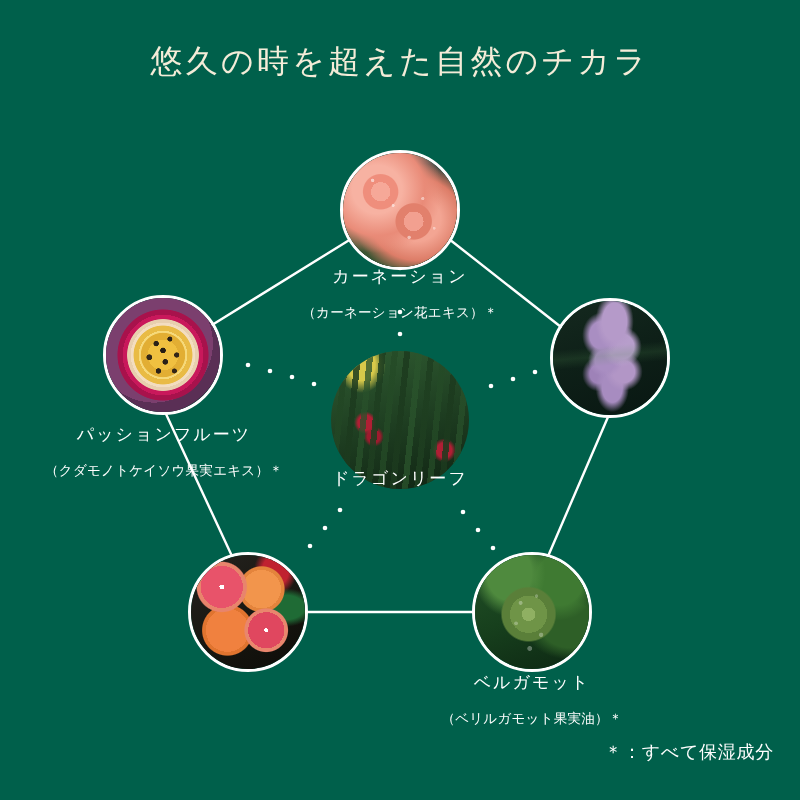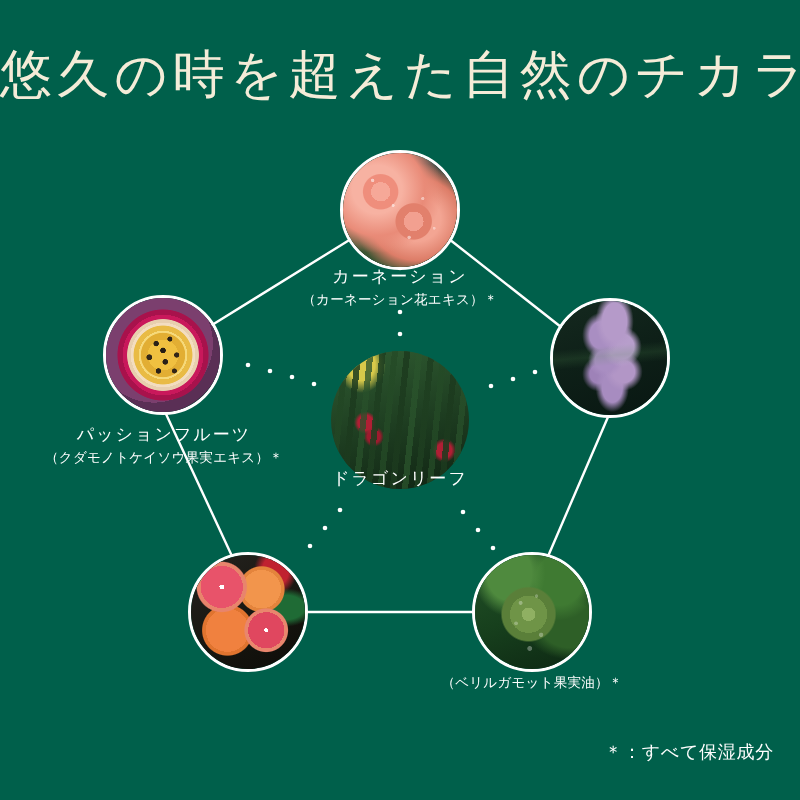--- a/index.html
+++ b/index.html
@@ -8,41 +8,41 @@
     background:#00604b;
     font-family:"Liberation Sans","DejaVu Sans",sans-serif;
   }
   #stage{ position:relative; width:800px; height:800px; background:#00604b; }
 
   
   #title{
     position:absolute; left:0; top:40px; width:800px;
     text-align:center;
     font-family:"Liberation Serif","DejaVu Serif",serif;
-    font-size:52px; letter-spacing:.10em;
+    font-size:32px; letter-spacing:.10em;
     color:#f4ecd8; white-space:nowrap;
   }
 
   
   #lines{ position:absolute; left:0; top:0; width:800px; height:800px; }
   .photo{
     position:absolute; border-radius:50%; overflow:hidden;
   }
   .photo.ringed{ border:3px solid #ffffff; }
   .photo .art{ position:absolute; inset:0; }
 
   
   .lbl{ position:absolute; text-align:center; white-space:nowrap; color:#ffffff; }
   .lbl .n{
     display:block; font-size:17px; letter-spacing:.12em;
     font-weight:400; line-height:1.35;
   }
   .lbl .s{
     display:block; font-size:13.5px; letter-spacing:.02em;
-    line-height:1.5; margin-top:1px;
+    line-height:1.5; margin-top:14px;
   }
 
   
   #foot{
     position:absolute; right:26px; bottom:36px;
     color:#ffffff; font-size:18px; letter-spacing:.04em;
   }
 
   
   .art-carnation{
@@ -230,18 +230,19 @@
   <div class="photo ringed" style="left:188px; top:552px; width:120px; height:120px;">
     <div class="art art-grapefruit"></div>
   </div>
   <div class="lbl" style="left:128px; top:672px; width:240px;">
   </div>
 
   <div class="photo ringed" style="left:472px; top:552px; width:120px; height:120px;">
     <div class="art art-bergamot"></div>
   </div>
   <div class="lbl" style="left:412px; top:672px; width:240px;">
+    <span class="n">ベルガモット</span>
     <span class="s">（ベリルガモット果実油）＊</span>
   </div>
 
   <div id="foot">＊：すべて保湿成分</div>
 
 </div>
 
 </body></html>

